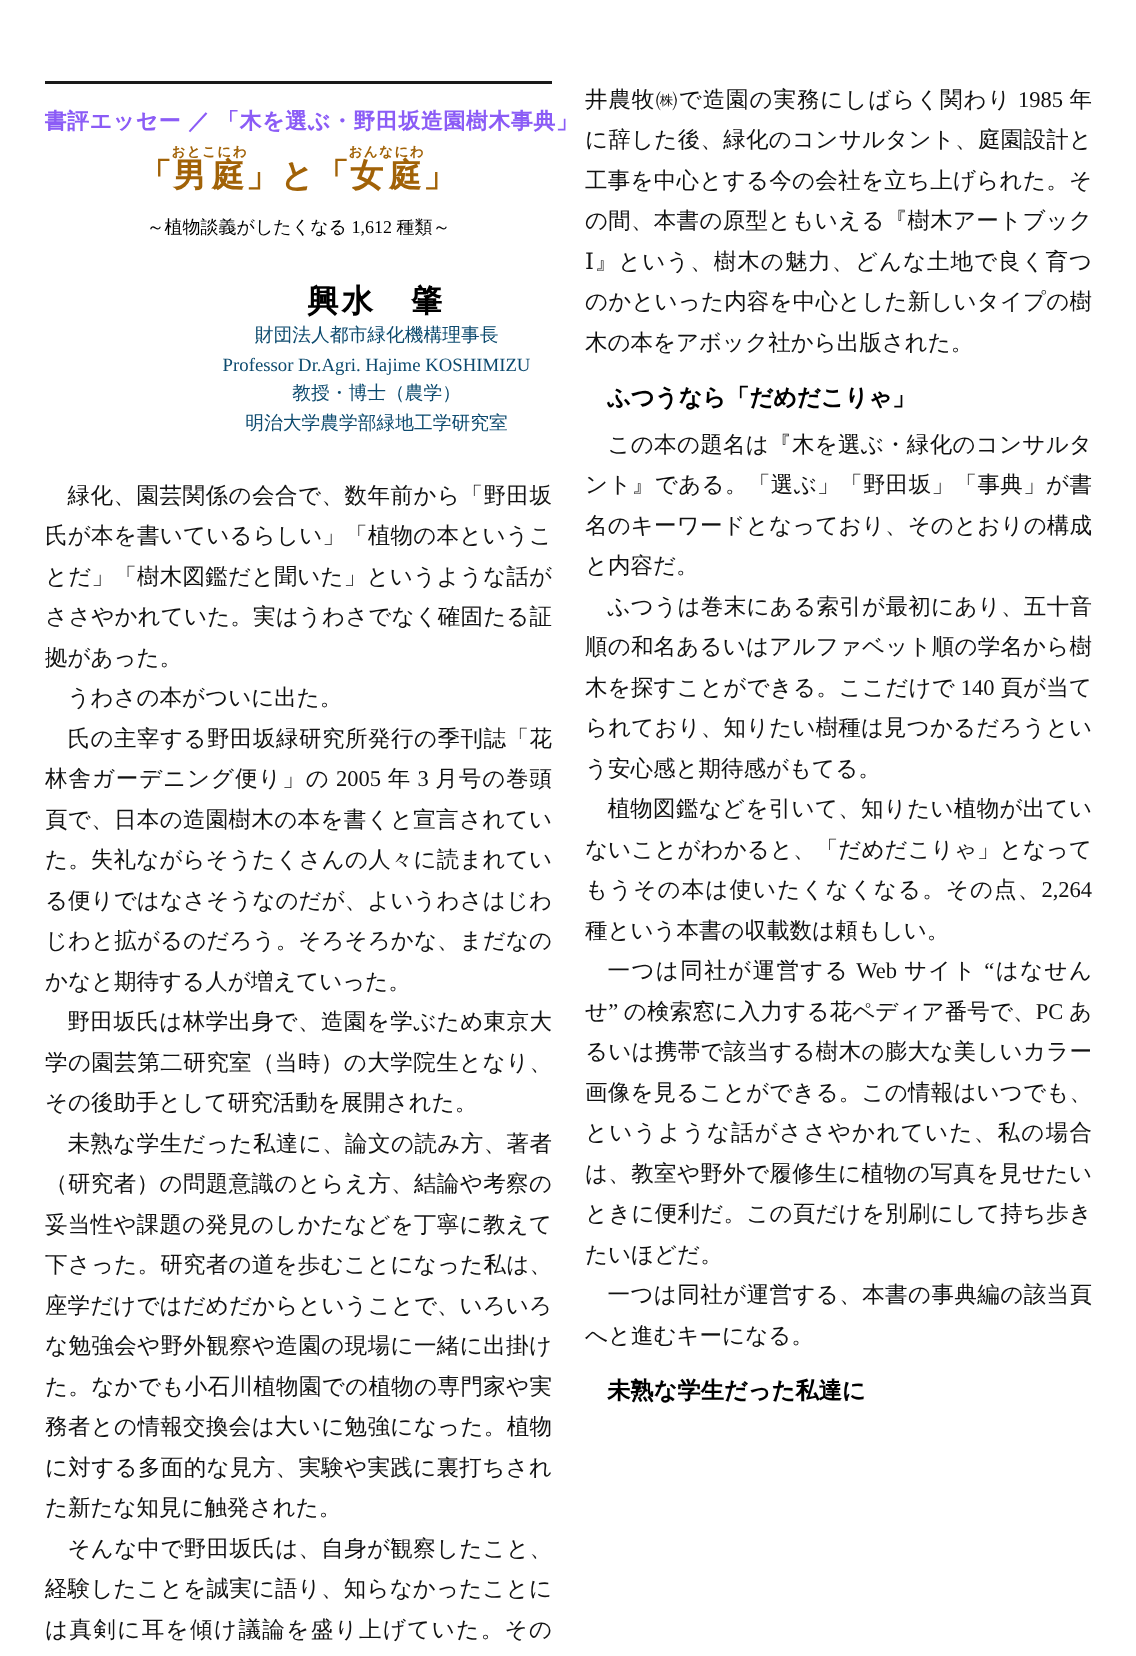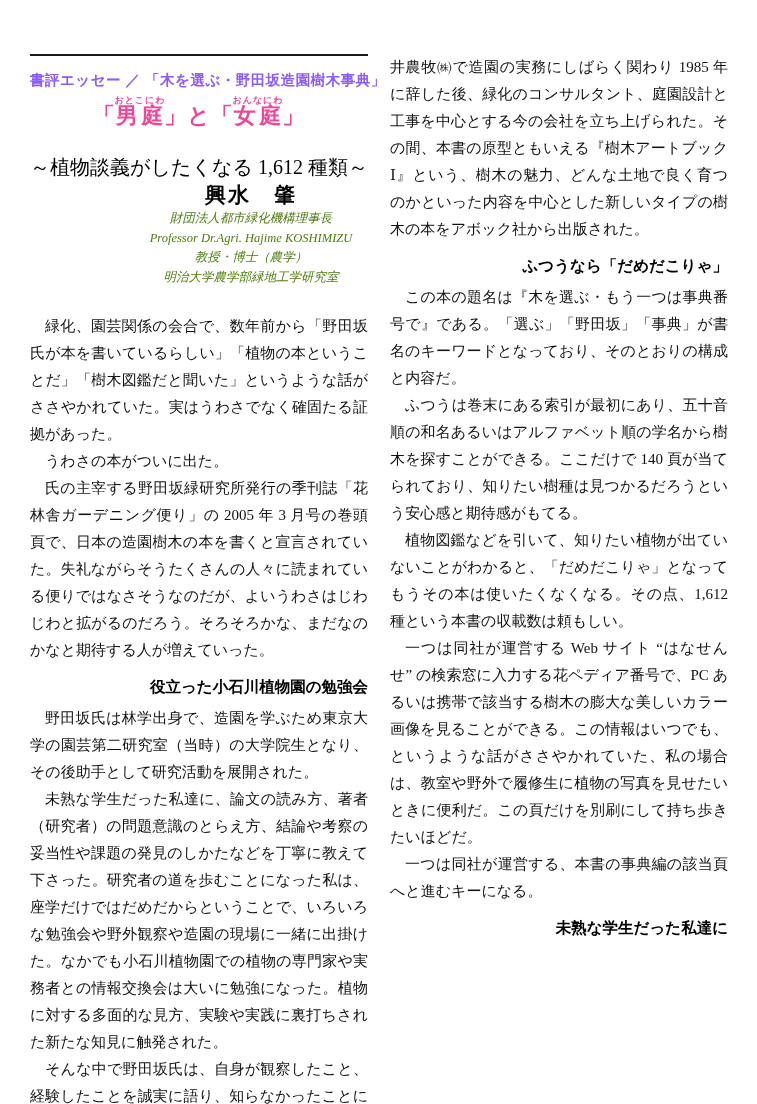--- a/index.html
+++ b/index.html
@@ -16,44 +16,44 @@
   
   .rule { border-top: 2px solid #1a1a1a; margin-top: 54px; }
   .rubric {
     margin-top: 15px;
     font-family: "Liberation Sans", "DejaVu Sans", sans-serif;
     font-weight: 600; font-size: 14.5px; letter-spacing: 0.5px; color: #8b5cf6;
     white-space: nowrap;
   }
   .title {
     margin: 6px 0 0; text-align: center;
-    font-family: Liberation Mono, monospace;
-    font-weight: 800; font-size: 22px; letter-spacing: 1px; color: #ec4899;
+    font-family: Liberation Sans, sans-serif;
+    font-weight: 800; font-size: 22px; letter-spacing: 1px; color: #a16207;
   }
   .title ruby { ruby-position: over; }
   .title rt { font-size: 9px; font-weight: 700; letter-spacing: 1px; }
-  .subtitle { margin-top: 23px; text-align: center; font-size: 20px; color: #000; }
+  .subtitle { margin-top: 11px; text-align: center; font-size: 12px; color: #000; }
 
-  .author { margin-top: 0; padding-left: 104px; text-align: center; }
+  .author { margin-top: 26px; padding-left: 104px; text-align: center; }
   .author-name { font-size: 21px; font-weight: 700; letter-spacing: 2px; color: #000; }
-  .aff-line { font-size: 12.5px; line-height: 19.5px; color: #4d7c0f; font-style: italic; }
+  .aff-line { font-size: 12.5px; line-height: 19.5px; color: #0c4a6e; }
 
   
   .body-text { margin-top: 26px; }
   .col-right .body-text { margin-top: 54px; }
   .body-p {
     margin: 0; font-size: 15px; line-height: 27px;
     text-align: justify; text-indent: 1em;
     overflow-wrap: anywhere; line-break: strict;
   }
   .body-p.no-indent { text-indent: 0; }
   .sec-heading {
     margin: 9px 0 5px; padding-left: 15px;
     font-family: "Liberation Sans", "DejaVu Sans", sans-serif;
-    font-weight: 700; font-size: 15.5px; line-height: 27px; color: #000; text-align: right;
+    font-weight: 700; font-size: 15.5px; line-height: 27px; color: #000;
   }
 </style>
 </head>
 <body>
 
 <div class="page">
   <div class="col col-left">
     <div class="rule"></div>
     <div class="rubric">書評エッセー ／ 「木を選ぶ・野田坂造園樹木事典」</div>
     <h1 class="title">「<ruby>男庭<rt>おとこにわ</rt></ruby>」と「<ruby>女庭<rt>おんなにわ</rt></ruby>」</h1>
@@ -64,31 +64,30 @@
           <div class="aff-line">財団法人都市緑化機構理事長</div>
           <div class="aff-line">Professor Dr.Agri. Hajime KOSHIMIZU</div>
           <div class="aff-line">教授・博士（農学）</div>
           <div class="aff-line">明治大学農学部緑地工学研究室</div>
         </div>
     </div>
     <div class="body-text">
         <p class="body-p">緑化、園芸関係の会合で、数年前から「野田坂氏が本を書いているらしい」「植物の本ということだ」「樹木図鑑だと聞いた」というような話がささやかれていた。実はうわさでなく確固たる証拠があった。</p>
         <p class="body-p">うわさの本がついに出た。</p>
         <p class="body-p">氏の主宰する野田坂緑研究所発行の季刊誌「花林舎ガーデニング便り」の 2005 年 3 月号の巻頭頁で、日本の造園樹木の本を書くと宣言されていた。失礼ながらそうたくさんの人々に読まれている便りではなさそうなのだが、よいうわさはじわじわと拡がるのだろう。そろそろかな、まだなのかなと期待する人が増えていった。</p>
-        <h3 class="sec-heading">役立った小石川植物園の勉強会</h3>
         <p class="body-p">野田坂氏は林学出身で、造園を学ぶため東京大学の園芸第二研究室（当時）の大学院生となり、その後助手として研究活動を展開された。</p>
         <p class="body-p">未熟な学生だった私達に、論文の読み方、著者（研究者）の問題意識のとらえ方、結論や考察の妥当性や課題の発見のしかたなどを丁寧に教えて下さった。研究者の道を歩むことになった私は、座学だけではだめだからということで、いろいろな勉強会や野外観察や造園の現場に一緒に出掛けた。なかでも小石川植物園での植物の専門家や実務者との情報交換会は大いに勉強になった。植物に対する多面的な見方、実験や実践に裏打ちされた新たな知見に触発された。</p>
         <p class="body-p">そんな中で野田坂氏は、自身が観察したこと、経験したことを誠実に語り、知らなかったことには真剣に耳を傾け議論を盛り上げていた。その後、小岩</p>
       </div>
   </div>
   <div class="col col-right">
     <div class="body-text">
         <p class="body-p no-indent">井農牧㈱で造園の実務にしばらく関わり 1985 年に辞した後、緑化のコンサルタント、庭園設計と工事を中心とする今の会社を立ち上げられた。その間、本書の原型ともいえる『樹木アートブックⅠ』という、樹木の魅力、どんな土地で良く育つのかといった内容を中心とした新しいタイプの樹木の本をアボック社から出版された。</p>
         <h3 class="sec-heading">ふつうなら「だめだこりゃ」</h3>
-        <p class="body-p">この本の題名は『木を選ぶ・もう一つは事典番号で』である。「選ぶ」「野田坂」「事典」が書名のキーワードとなっており、そのとおりの構成と内容だ。</p>
+        <p class="body-p">この本の題名は『木を選ぶ・緑化のコンサルタント』である。「選ぶ」「野田坂」「事典」が書名のキーワードとなっており、そのとおりの構成と内容だ。</p>
         <p class="body-p">ふつうは巻末にある索引が最初にあり、五十音順の和名あるいはアルファベット順の学名から樹木を探すことができる。ここだけで 140 頁が当てられており、知りたい樹種は見つかるだろうという安心感と期待感がもてる。</p>
-        <p class="body-p">植物図鑑などを引いて、知りたい植物が出ていないことがわかると、「だめだこりゃ」となってもうその本は使いたくなくなる。その点、1,612 種という本書の収載数は頼もしい。</p>
+        <p class="body-p">植物図鑑などを引いて、知りたい植物が出ていないことがわかると、「だめだこりゃ」となってもうその本は使いたくなくなる。その点、2,264 種という本書の収載数は頼もしい。</p>
         <p class="body-p">一つは同社が運営する Web サイト “はなせんせ” の検索窓に入力する花ペディア番号で、PC あるいは携帯で該当する樹木の膨大な美しいカラー画像を見ることができる。この情報はいつでも、というような話がささやかれていた、私の場合は、教室や野外で履修生に植物の写真を見せたいときに便利だ。この頁だけを別刷にして持ち歩きたいほどだ。</p>
         <p class="body-p">一つは同社が運営する、本書の事典編の該当頁へと進むキーになる。</p>
         <h3 class="sec-heading">未熟な学生だった私達に</h3>
       </div>
   </div>
 </div>
 
 </body></html>

